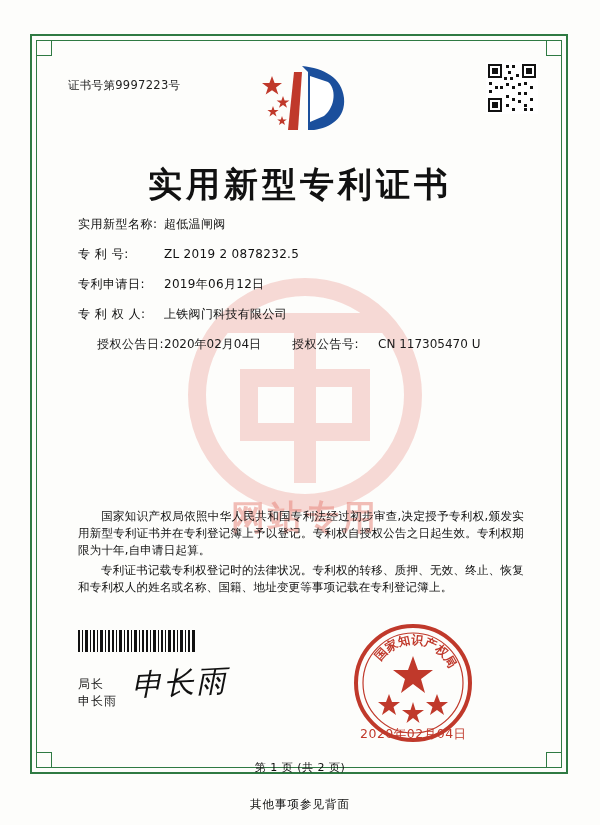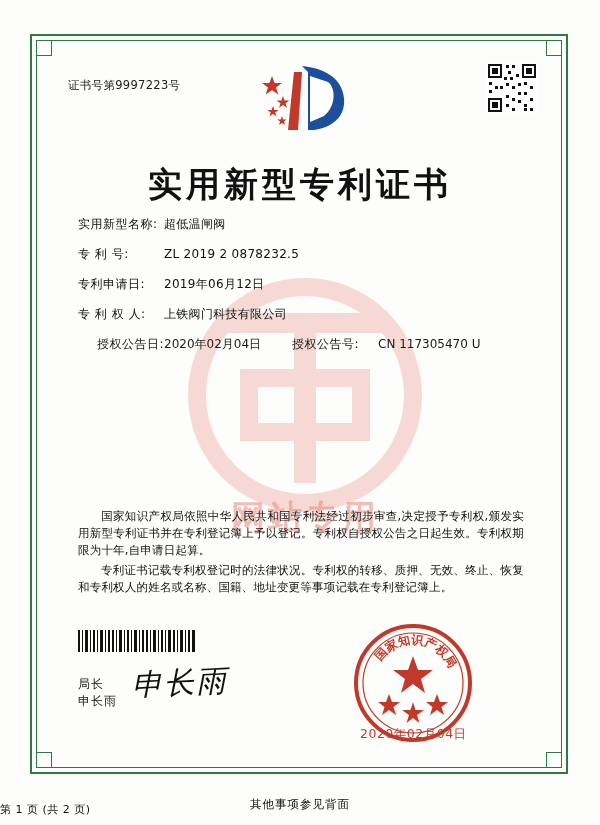--- a/index.html
+++ b/index.html
@@ -217,24 +217,24 @@
     color: #c0392b;
     letter-spacing: 0.5px;
     font-family: "DejaVu Sans", "Liberation Sans", sans-serif;
   }
 
   .page-no {
     position: absolute;
     left: 0;
     top: 760px;
     width: 600px;
+    text-align: center;
     font-size: 11px;
     color: #111;
     letter-spacing: 0.5px;
-    margin-top: 42px;
   }
   .footer-note {
     position: absolute;
     left: 0;
     top: 797px;
     width: 600px;
     text-align: center;
     font-size: 11.5px;
     color: #111;
     letter-spacing: 1px;

